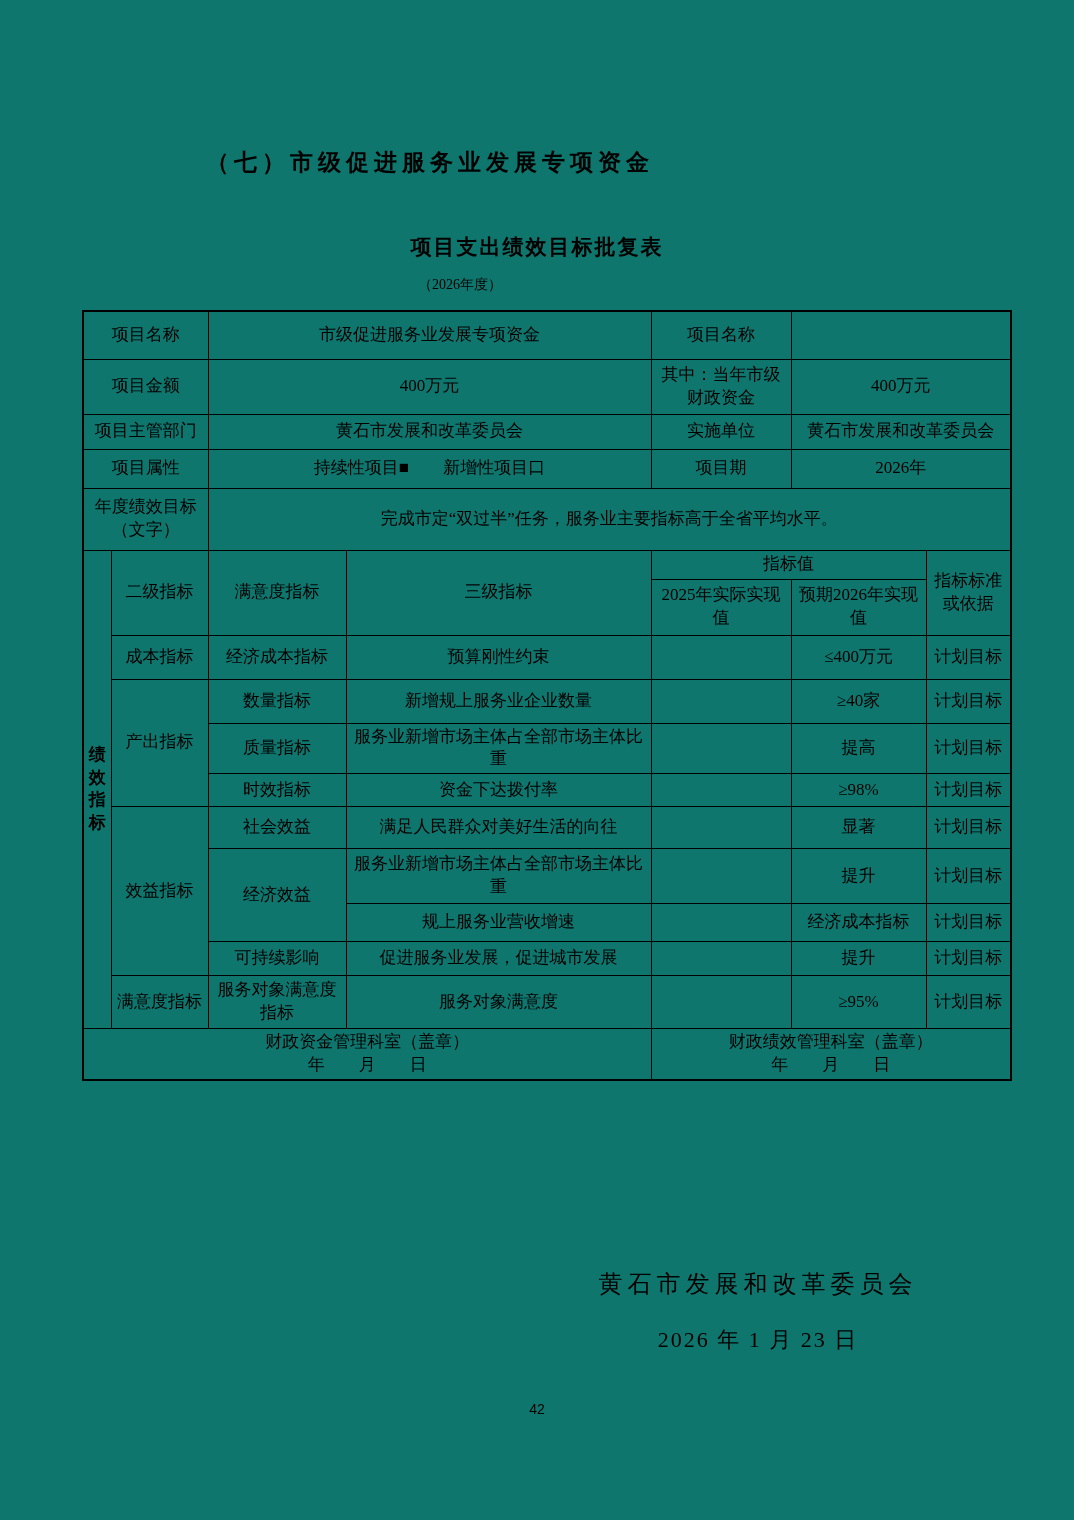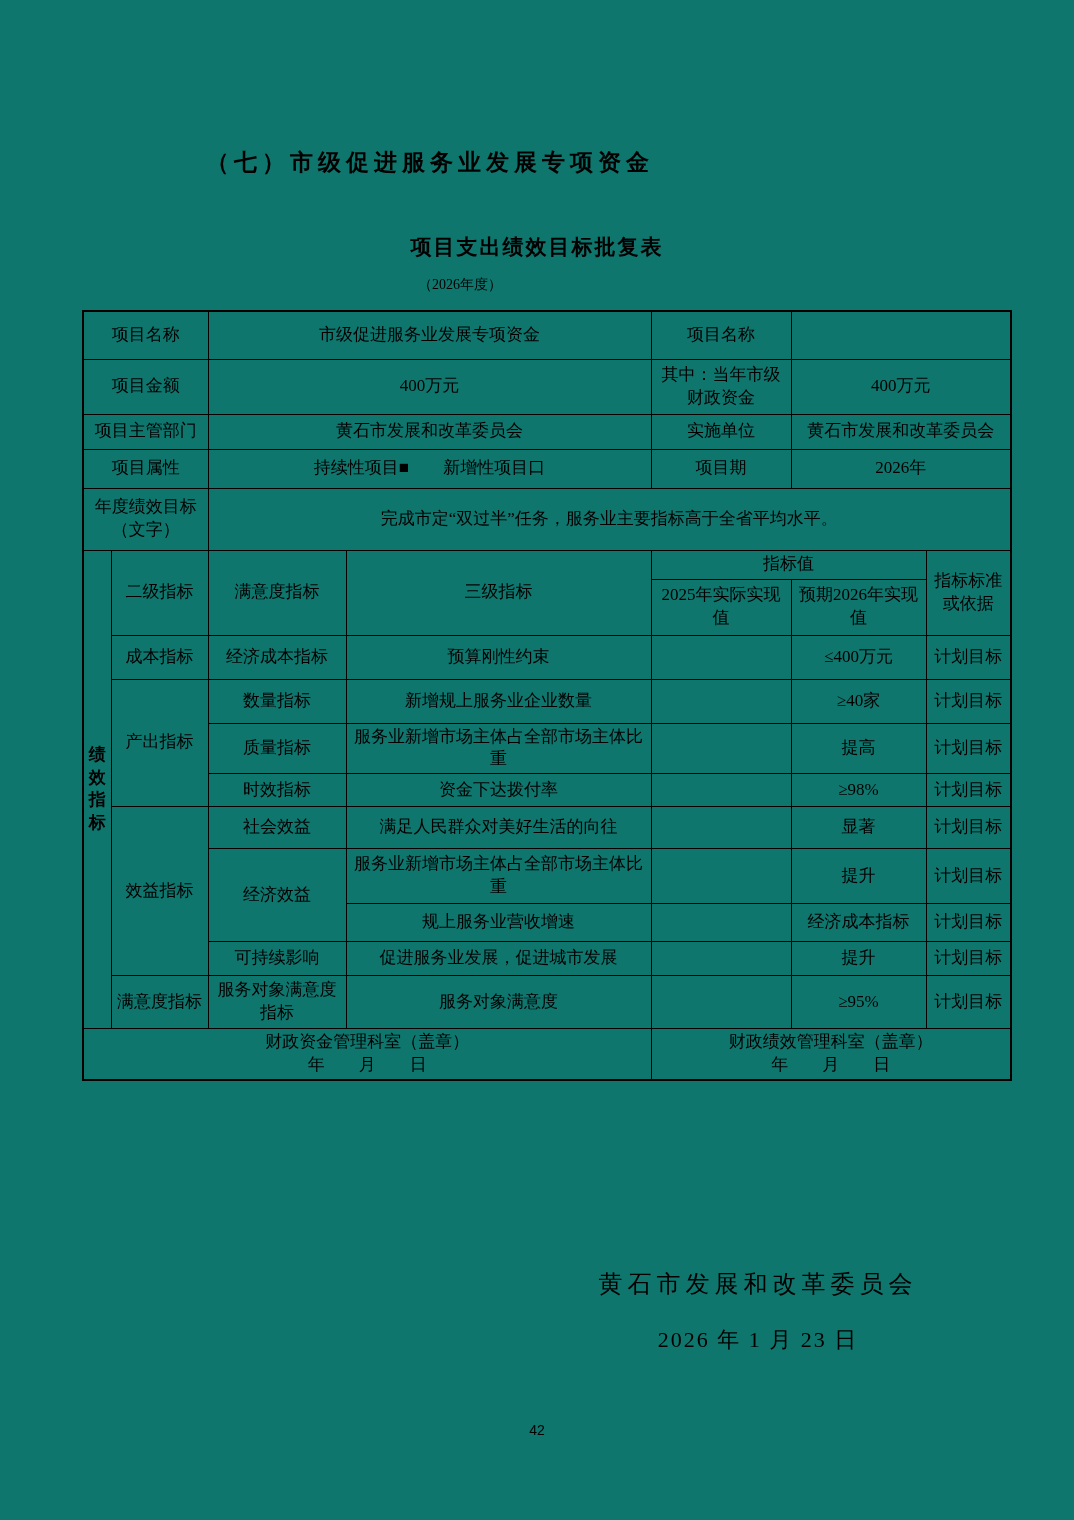--- a/index.html
+++ b/index.html
@@ -47,21 +47,20 @@
   .sig-block {
     position:absolute; left:443px; top:1268px; width:630px;
     text-align:center;
   }
   .sig-org { font-size:24px; letter-spacing:5px; }
   .sig-date { font-size:22px; letter-spacing:2px; margin-top:25px; }
   .page-num {
     position:absolute; left:0; top:1401px; width:1074px;
     text-align:center; font-size:14px;
     font-family:"Liberation Sans","DejaVu Sans",sans-serif;
-    margin-top:21px;
   }
 </style>
 </head>
 <body>
 
 <div class="page">
 
   <div class="heading">（七）市级促进服务业发展专项资金</div>
   <div class="doc-title">项目支出绩效目标批复表</div>
   <div class="doc-subtitle">（2026年度）</div>

